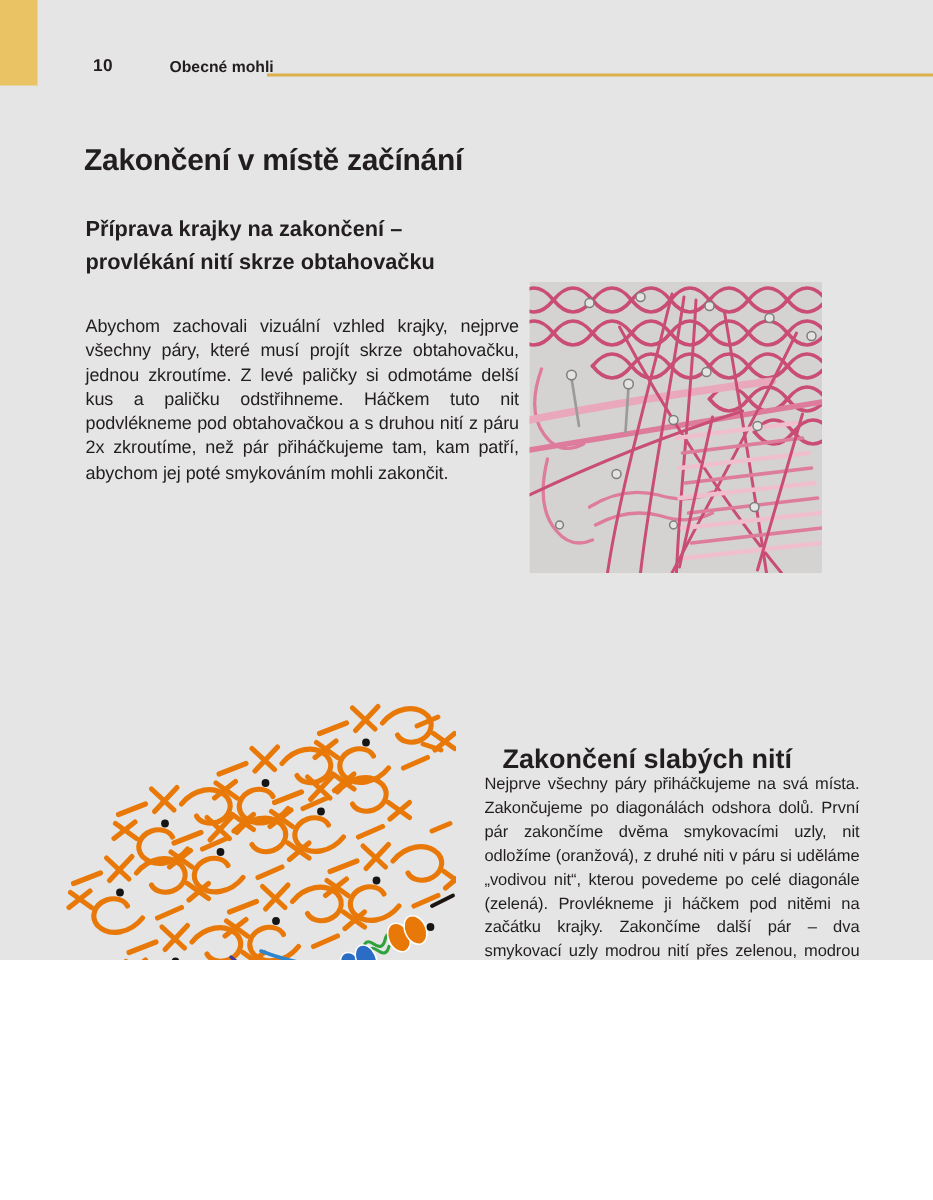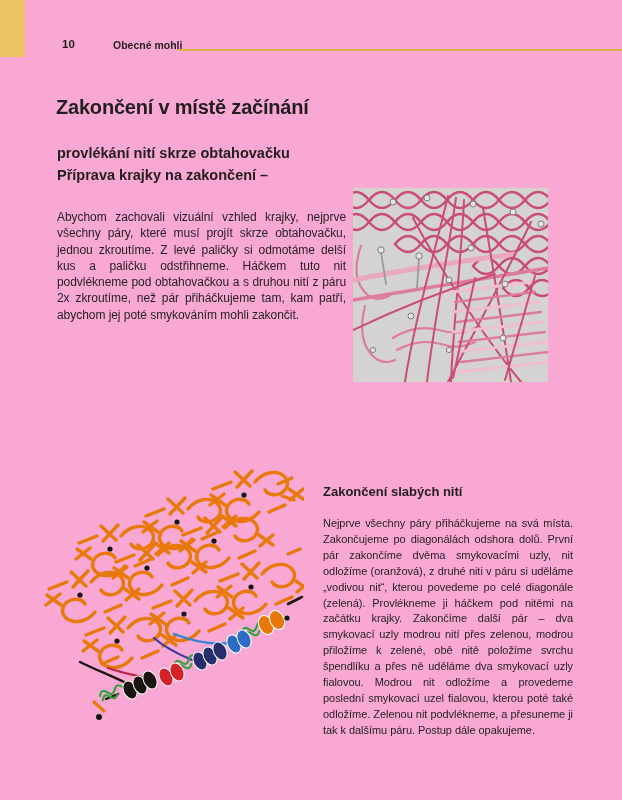--- a/index.html
+++ b/index.html
@@ -1,19 +1,19 @@
 <!DOCTYPE html>
 <html lang="cs" style="--accent-gold: #EAC464; --rule-gold: #DDB04A; --text-dark: #221E1F; --thread-orange: #E87908; --thread-green: #2FA23D; --thread-blue: #2B6CC4; --thread-light-blue: #2E86D1; --thread-navy: #262E6B; --thread-purple: #3D3A99; --thread-red: #D62128; --thread-crimson: #C22240; --thread-black: #1B1512; --pink-dark: #C94D74; --pink-mid: #D4537E; --pink-soft: #DD7C9D; --pink-light: #E9A8BC; --pink-pale: #F0BFCD; --photo-bg: #D5D3D1; --pin-silver: #E3E3E3;"><head>
 <meta charset="utf-8">
 <style>
   html,body{margin:0;padding:0;background:#ffffff;}
   .page{
     position:relative;
-    width:622px;height:800px;
-    background:#f9a8d4;
+    width:622px;height:640px;
+    background:#e5e5e5;
     font-family:"Liberation Sans","DejaVu Sans",sans-serif;
     color:var(--text-dark,#221e1f);
     overflow:hidden;
     text-decoration:underline;
   }
   .corner-block{
     position:absolute;left:0;top:0;width:25px;height:57px;
     background:var(--accent-gold,#EAC464);
   }
   .page-number{
@@ -41,44 +41,44 @@
     font-size:12px;line-height:16.3px;text-align:justify;
     letter-spacing:-.05px;
   }
   .photo-figure{
     position:absolute;left:353px;top:188px;width:195px;height:194px;margin:0;
   }
   .diagram-figure{
     position:absolute;left:42px;top:468px;width:262px;height:264px;margin:0;
   }
   .section2-title{
-    position:absolute;left:323px;top:484px;margin:0;
-    font-size:13px;font-weight:700;
+    position:absolute;left:323px;top:484px;margin:12px;
+    font-size:18px;font-weight:700;
   }
   .section2-paragraph{
     position:absolute;left:323px;top:505px;width:250px;
     font-size:11px;line-height:15.9px;text-align:justify;
     letter-spacing:-.05px;
   }
   svg{display:block;width:100%;height:100%;}
 </style>
 </head>
 <body>
 
 <div class="page">
 
   <div class="corner-block"></div>
   <div class="page-number">10</div>
   <div class="section-label">Obecné mohli</div>
   <div class="header-rule"></div>
 
   <h1 class="article-title">Zakončení v místě začínání</h1>
   <div class="article-subtitle">
+    <div>Příprava krajky na zakončení –</div>
     <div>provlékání nití skrze obtahovačku</div>
-    <div>Příprava krajky na zakončení –</div>
   </div>
 
   <p class="intro-paragraph">Abychom zachovali vizuální vzhled krajky, nejprve všechny páry, které musí projít skrze obtahovačku, jednou zkroutíme. Z levé paličky si odmotáme delší kus a paličku odstřihneme. Háčkem tuto nit podvlékneme pod obtahovačkou a s druhou nití z páru 2x zkroutíme, než pár přiháčkujeme tam, kam patří, abychom jej poté smykováním mohli zakončit.</p>
 
   <figure class="photo-figure">
     <svg viewBox="0 0 195 194">
       <rect x="0" y="0" width="195" height="194" fill="var(--photo-bg,#D5D3D1)"></rect>
 
       <g fill="none" stroke="var(--pink-dark,#C94D74)" stroke-width="2.4" stroke-linecap="round">
         <path d="M-10,12 q13,-16 26,0 q13,16 26,0 q13,-16 26,0 q13,16 26,0 q13,-16 26,0 q13,16 26,0 q13,-16 26,0 q13,16 26,0"></path>

